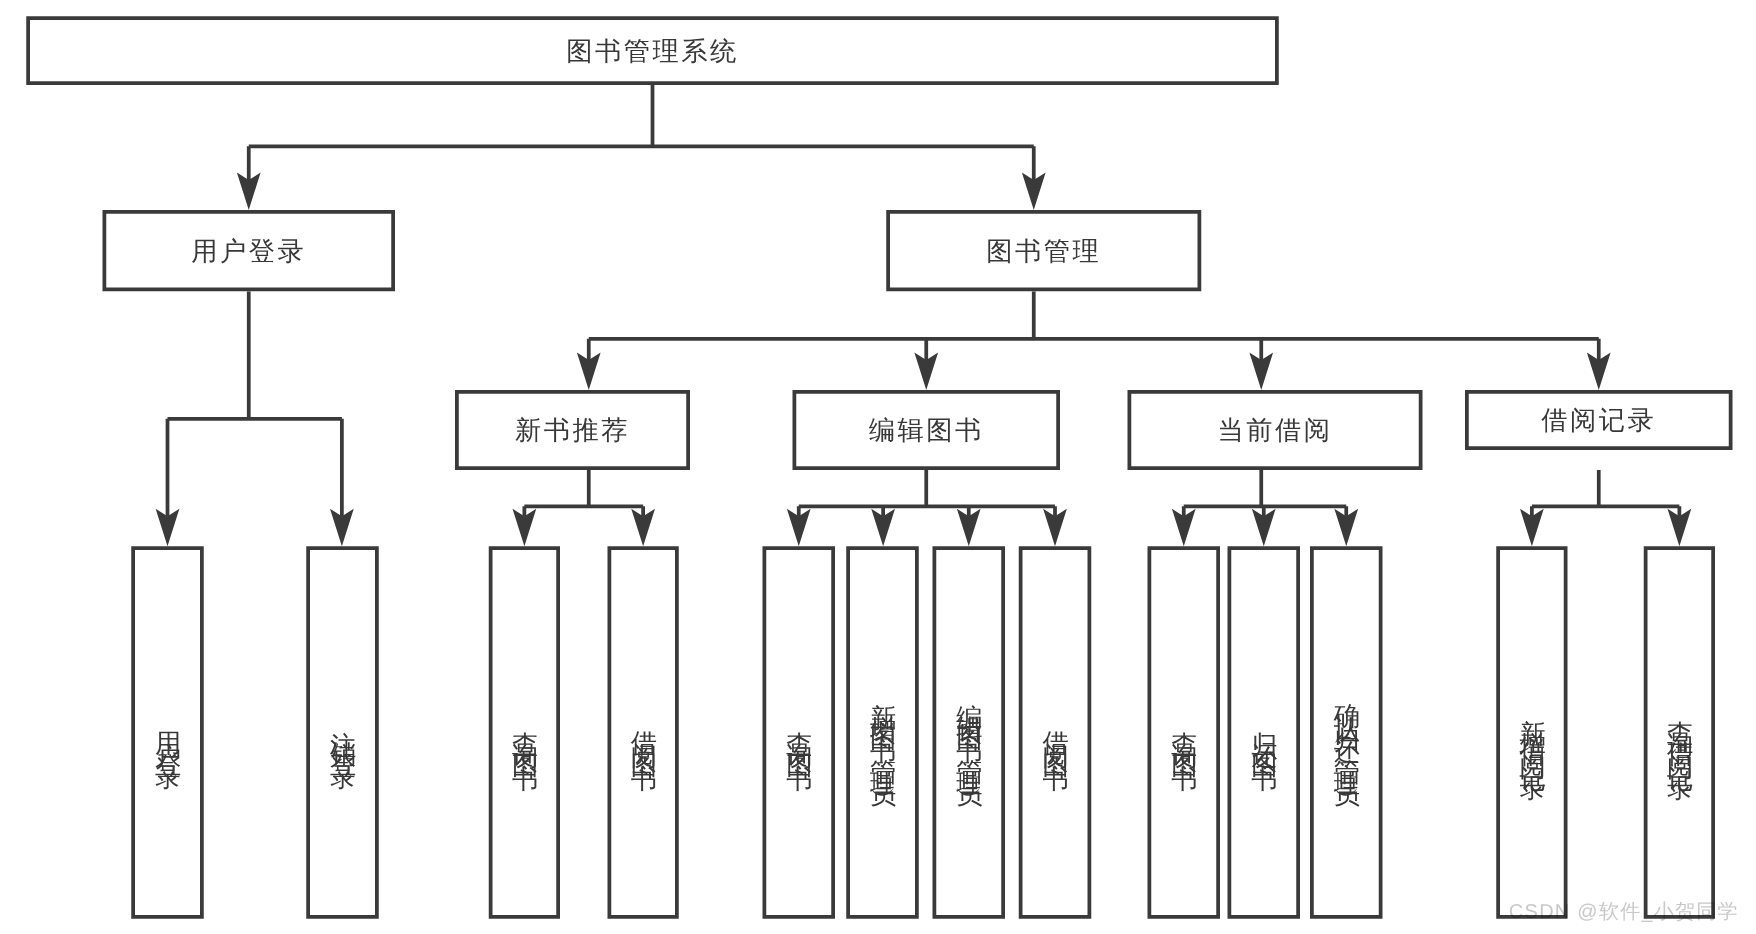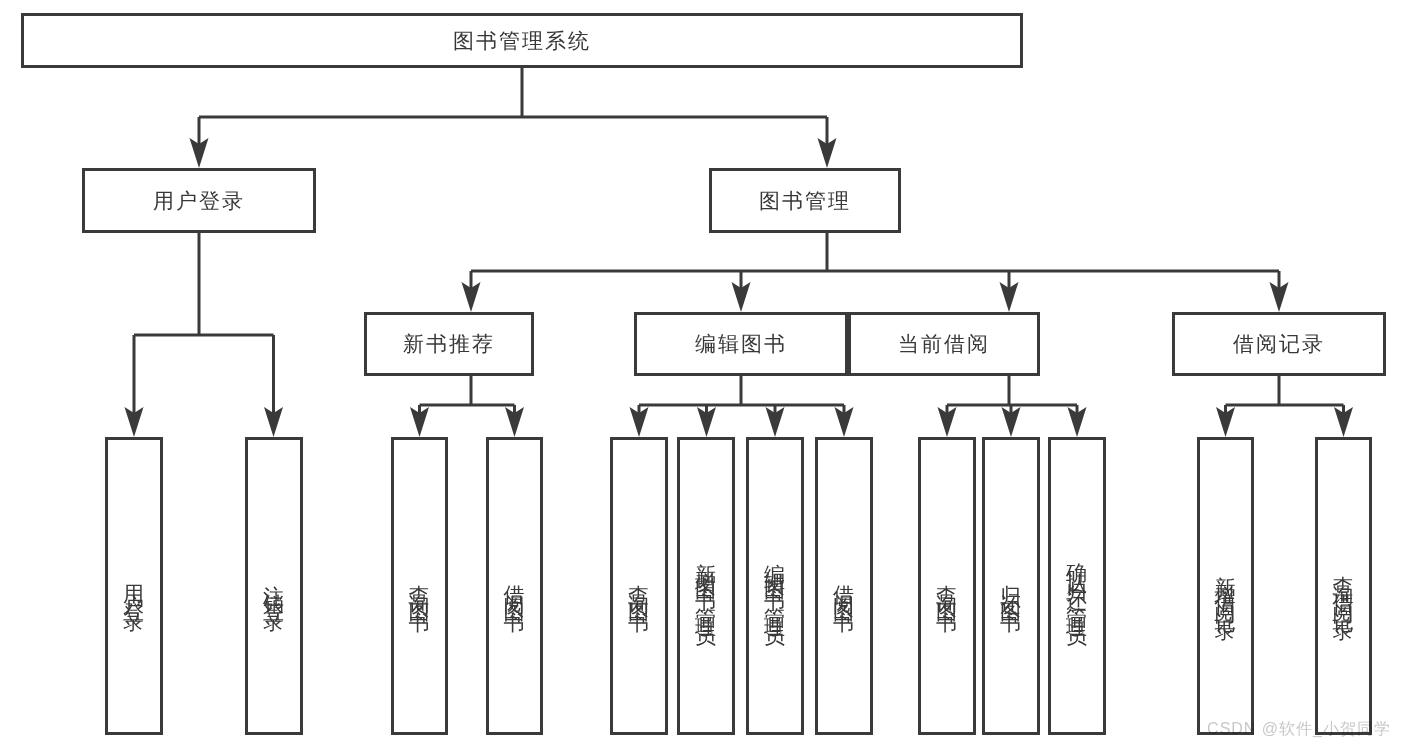--- a/index.html
+++ b/index.html
@@ -67,34 +67,34 @@
     <polygon points="1334,407 1343.5,413 1353,407 1343.5,437"></polygon>
   </svg>
 
   <div class="hbox" style="left:21px;top:13px;width:1002px;height:55px;">
     <span>图书管理系统</span>
   </div>
 
   <div class="hbox" style="left:82px;top:168px;width:234px;height:65px;">
     <span>用户登录</span>
   </div>
-  <div class="hbox" style="left:709px;top:168px;width:192px;height:65px;">
+  <div class="hbox" style="left:709px;top:168px;width:252px;height:65px;">
     <span>图书管理</span>
   </div>
 
-  <div class="hbox" style="left:364px;top:312px;width:170px;height:64px;">
+  <div class="hbox" style="left:364px;top:312px;width:188px;height:64px;">
     <span>新书推荐</span>
   </div>
   <div class="hbox" style="left:634px;top:312px;width:214px;height:64px;">
     <span>编辑图书</span>
   </div>
-  <div class="hbox" style="left:848px;top:312px;width:192px;height:64px;">
+  <div class="hbox" style="left:902px;top:312px;width:236px;height:64px;">
     <span>当前借阅</span>
   </div>
-  <div class="hbox" style="left:1172px;top:312px;width:214px;height:64px;">
+  <div class="hbox" style="left:1172px;top:312px;width:214px;height:48px;">
     <span>借阅记录</span>
   </div>
 
   <div class="vbox" style="left:105px;width:58px;">
     <span>用户登录</span>
   </div>
   <div class="vbox" style="left:245px;width:58px;">
     <span>注销登录</span>
   </div>
 

